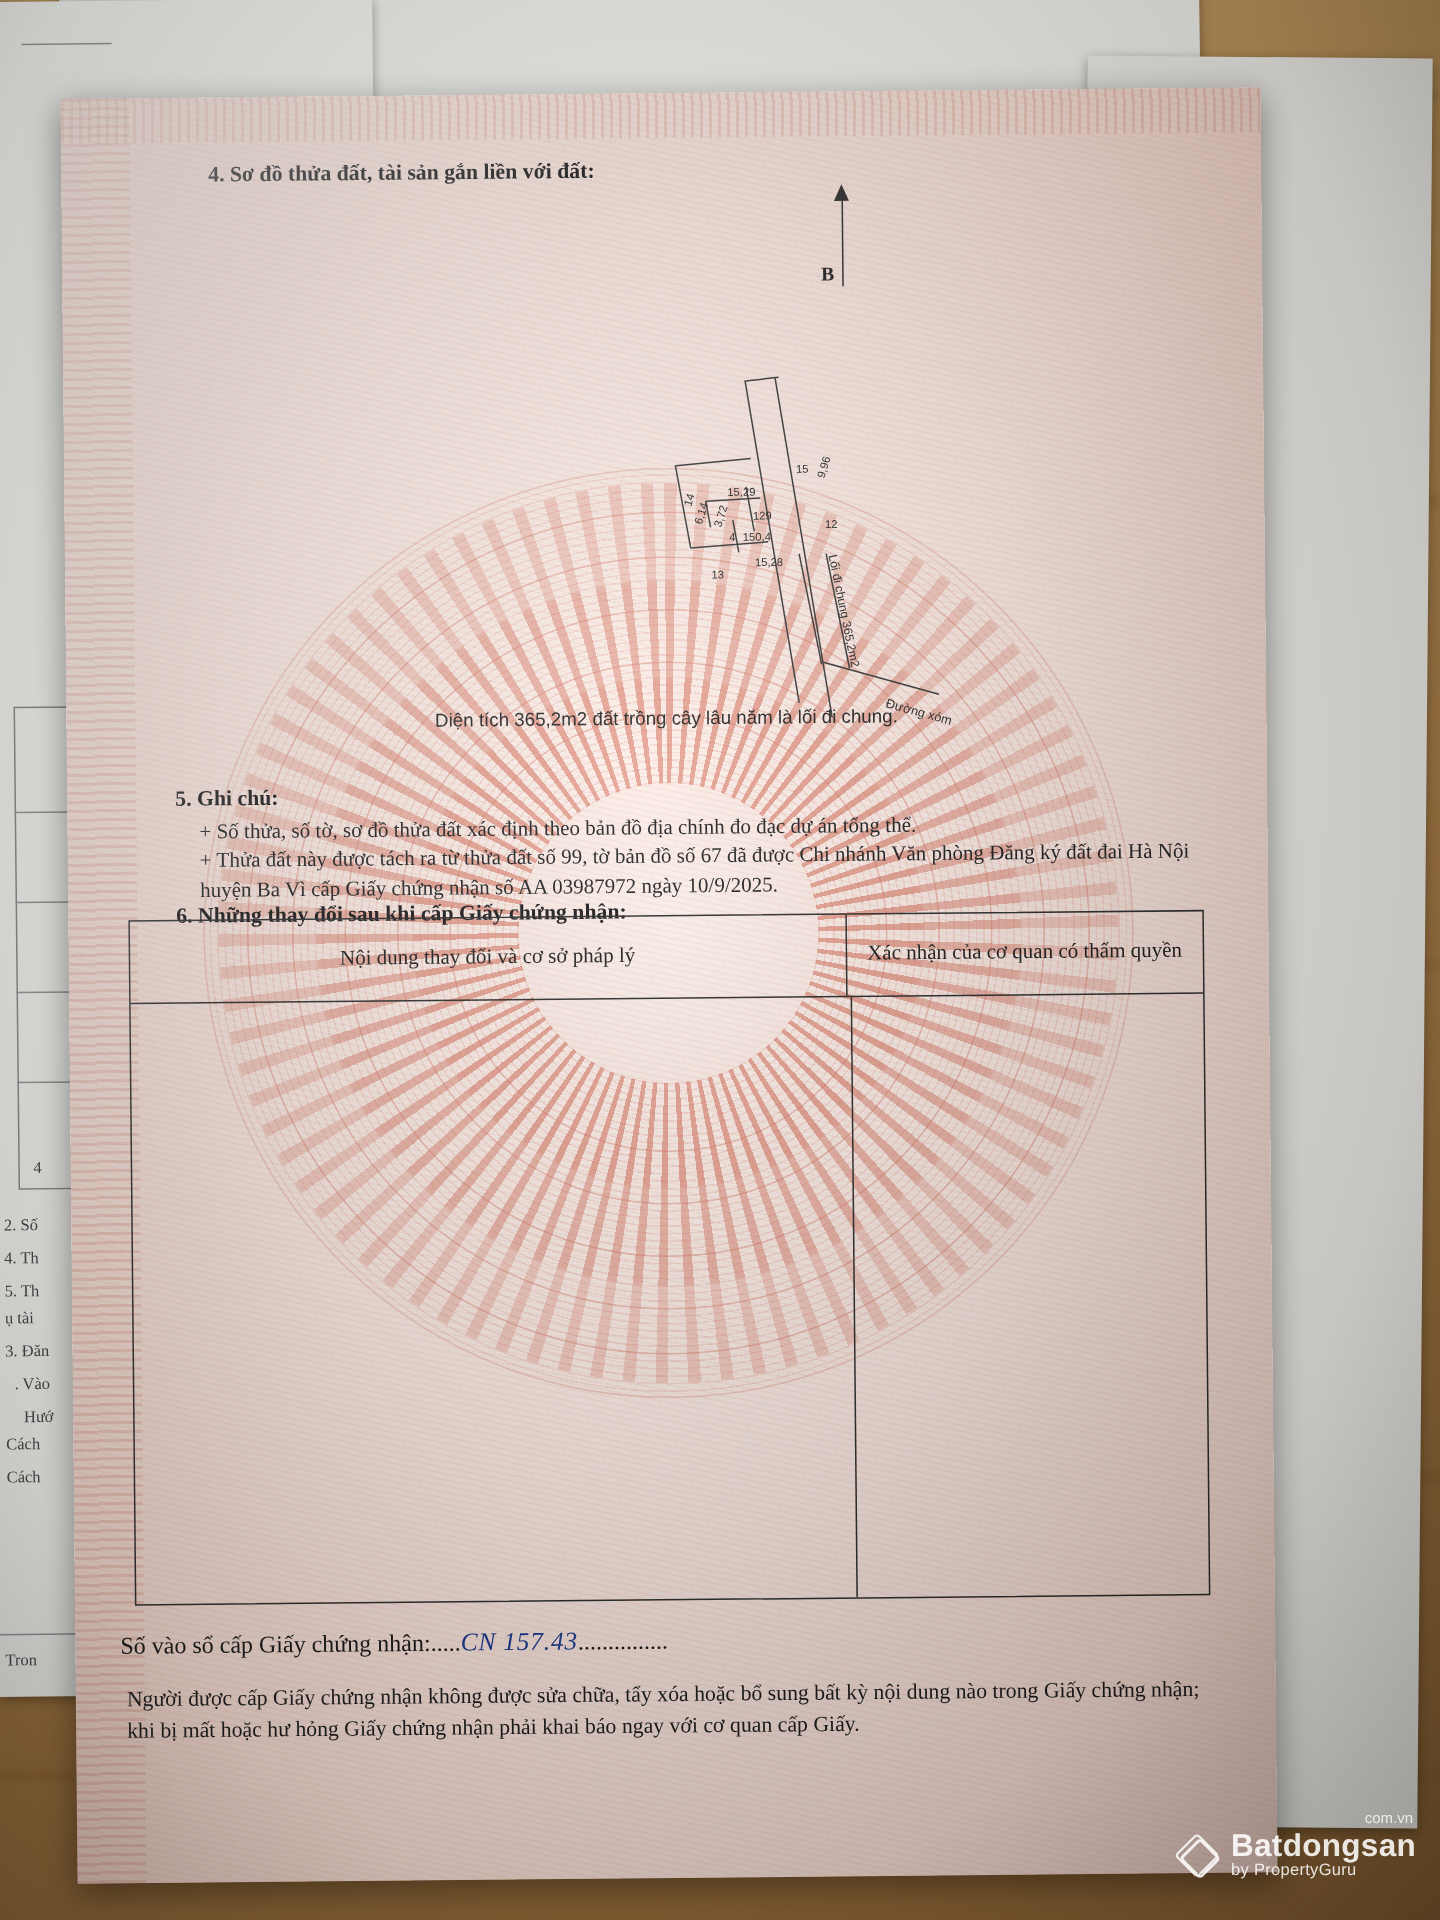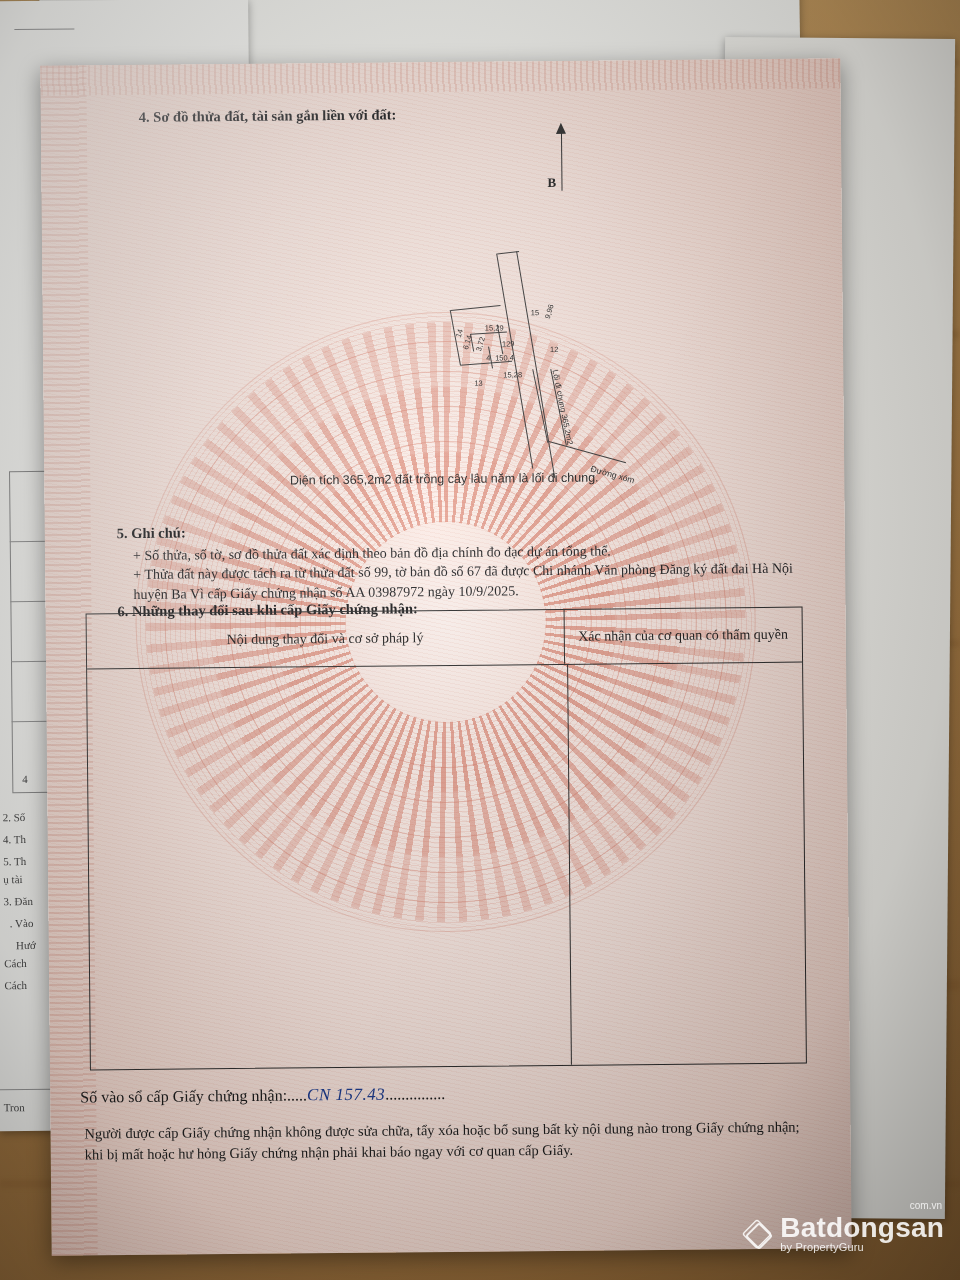--- a/index.html
+++ b/index.html
@@ -361,21 +361,21 @@
     position: absolute;
     left: 7px; top: 7px;
     width: 16px; height: 16px;
     border: 2px solid rgba(255,255,255,0.92);
     border-radius: 3px;
     transform: rotate(45deg);
   }
   #wm-text { line-height: 1.05; }
   #wm-main {
     font-family: "Liberation Sans", sans-serif;
-    font-size: 28px;
+    font-size: 21px;
     font-weight: bold;
     color: rgba(255,255,255,0.95);
     letter-spacing: 0.2px;
   }
   #wm-sub {
     font-family: "Liberation Sans", sans-serif;
     font-size: 11px;
     color: rgba(255,255,255,0.92);
     letter-spacing: 0.2px;
   }

